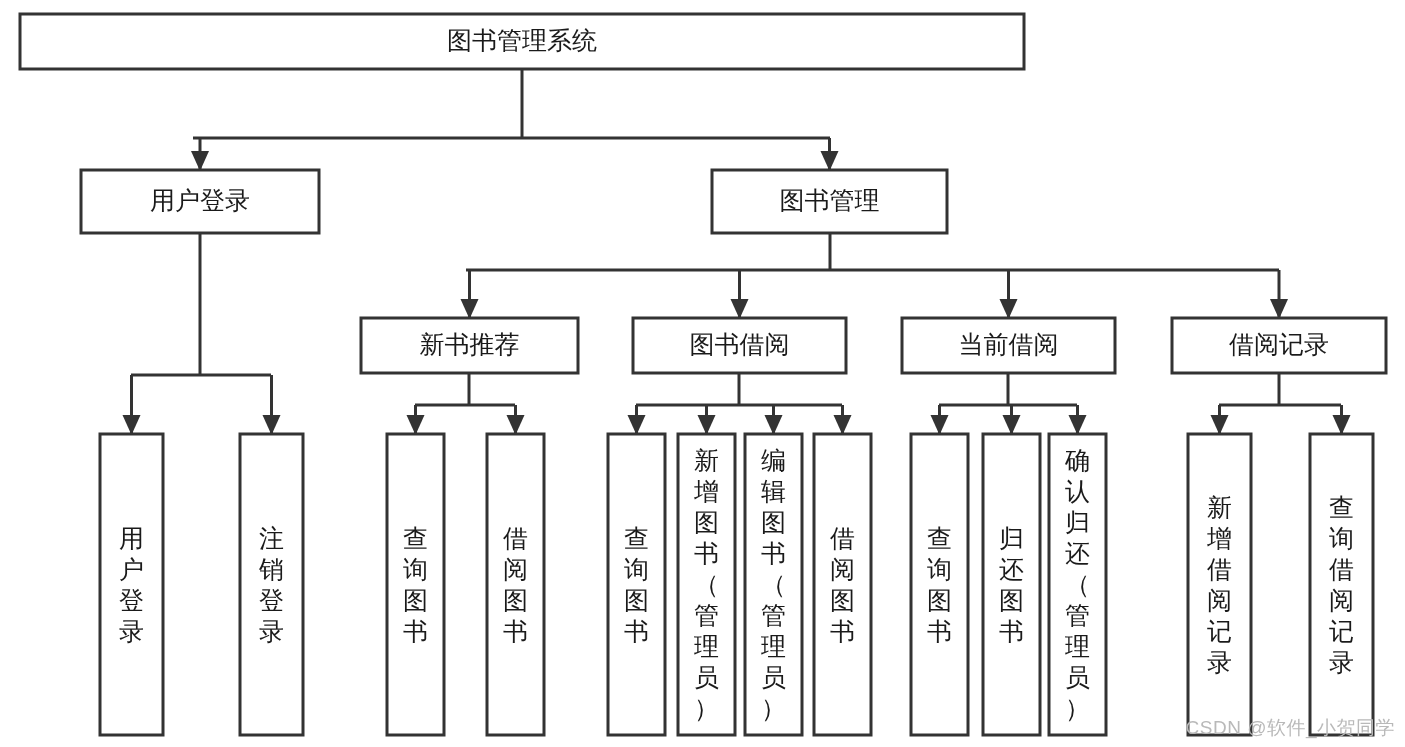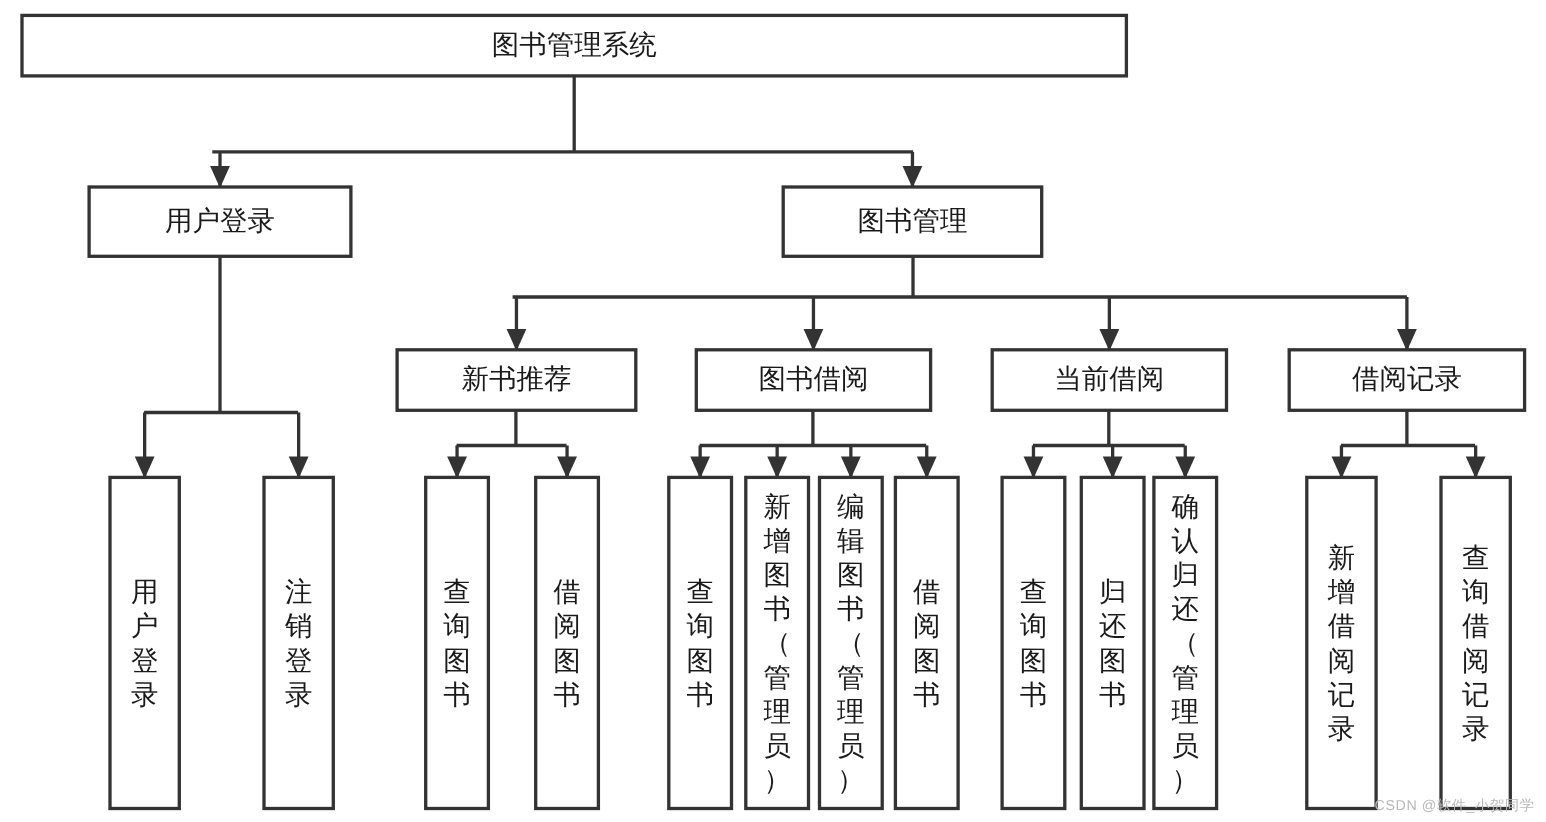--- a/index.html
+++ b/index.html
@@ -16,21 +16,21 @@
     font-family:"Liberation Sans","DejaVu Sans",sans-serif;
     font-size:25px;fill:#1a1a1a;text-anchor:middle;dominant-baseline:middle;
   }
   .node-label-v{
     font-family:"Liberation Sans","DejaVu Sans",sans-serif;
     font-size:25px;fill:#1a1a1a;text-anchor:middle;
   }
   .watermark{
     position:absolute;right:10px;bottom:6px;
     font-family:"Liberation Sans","DejaVu Sans",sans-serif;
-    font-size:13px;color:#b9b9b9;letter-spacing:0.5px;white-space:nowrap;
+    font-size:19px;color:#b9b9b9;letter-spacing:0.5px;white-space:nowrap;
     user-select:none;
   }
 </style>
 </head>
 <body>
 
 <svg id="diagram" viewBox="0 0 1405 747" xmlns="http://www.w3.org/2000/svg">
   <g id="layer-connectors">
       <line x1="522" y1="69" x2="522" y2="138" class="connector"></line>
       <line x1="193" y1="138" x2="830" y2="138" class="connector"></line>

